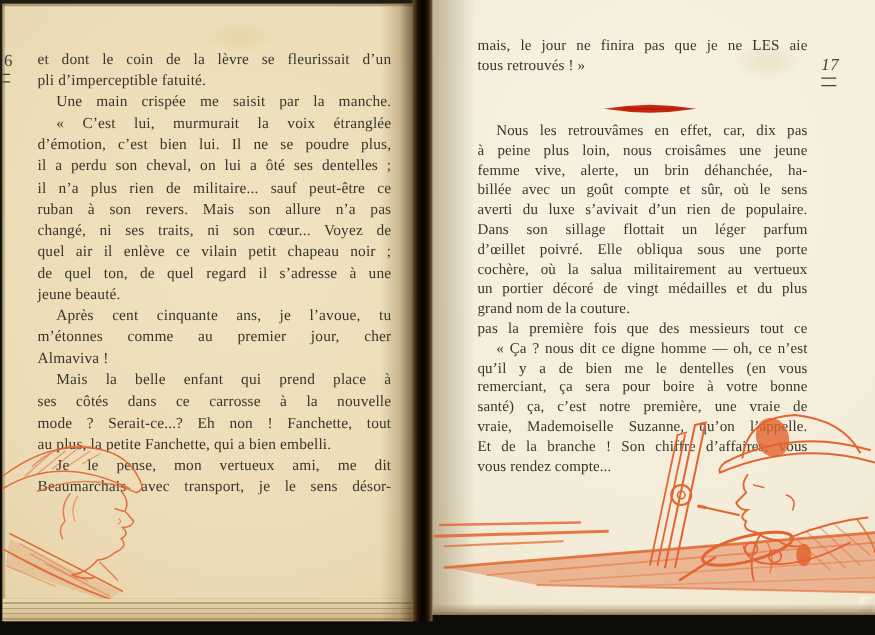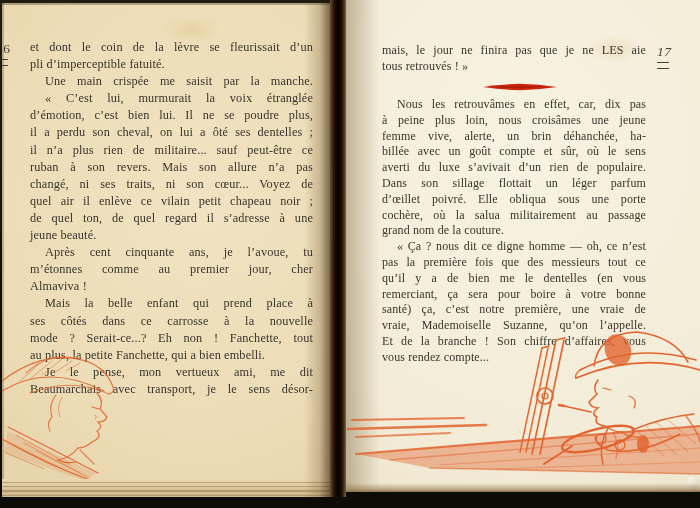--- a/index.html
+++ b/index.html
@@ -44,21 +44,21 @@
   }
   .page-right::after{
     content:"";position:absolute;left:0;bottom:0;width:100%;height:9px;
     background:linear-gradient(to bottom,rgba(0,0,0,0),rgba(140,115,75,.55) 70%,#8a714a);
   }
   .textcol{position:absolute;color:var(--ink);}
   .textcol .ln{white-space:nowrap;text-align:justify;text-align-last:justify;}
   .textcol .ln.end{text-align-last:left;}
   .textcol .ln.ind{text-indent:15px;}
   .left-col{left:28px;top:36px;width:283px;font-size:12.3px;line-height:17.1px;letter-spacing:.12px;}
-  .right-col-a{left:36px;top:42px;width:264px;font-size:12.1px;line-height:16.2px;letter-spacing:.1px;}
+  .right-col-a{left:36px;top:28px;width:264px;font-size:12.1px;line-height:16.2px;letter-spacing:.1px;}
   .right-col-b{left:36px;top:97px;width:264px;font-size:12px;line-height:15.8px;letter-spacing:.1px;}
   .pgnum{position:absolute;font-size:13.5px;color:#46403a;letter-spacing:.5px;}
   .pgnum .dbl{width:12px;height:4.5px;border-top:1.3px solid #46403a;border-bottom:1.3px solid #46403a;margin-top:2px;}
   .pgnum-left{left:-6px;top:38px;}
   .pgnum-right{left:311px;top:44px;font-style:italic;}
   .divider-wrap{position:absolute;left:137px;top:83px;width:74px;height:8px;}
   .illus-left{position:absolute;left:-2px;top:328px;width:152px;height:150px;}
   .illus-right{position:absolute;left:0;top:322px;width:354px;height:178px;}
   .sk{stroke:var(--orange);fill:none;stroke-linecap:round;}
   .skfill{fill:var(--orange);stroke:none;}
@@ -153,24 +153,25 @@
     </svg>
 
     <div class="textcol right-col-b" id="right-lines-b">
         <div class="ln ind">Nous les retrouvâmes en effet, car, dix pas</div>
         <div class="ln">à peine plus loin, nous croisâmes une jeune</div>
         <div class="ln">femme vive, alerte, un brin déhanchée, ha-</div>
         <div class="ln">billée avec un goût compte et sûr, où le sens</div>
         <div class="ln">averti du luxe s’avivait d’un rien de populaire.</div>
         <div class="ln">Dans son sillage flottait un léger parfum</div>
         <div class="ln">d’œillet poivré. Elle obliqua sous une porte</div>
-        <div class="ln">cochère, où la salua militairement au passage</div>
+        <div class="ln">cochère, où la salua militairement au vertueux</div>
+        <div class="ln">un portier décoré de vingt médailles et du plus</div>
         <div class="ln end">grand nom de la couture.</div>
+        <div class="ln">pas la première fois que des messieurs tout ce</div>
         <div class="ln ind">« Ça ? nous dit ce digne homme — oh, ce n’est</div>
-        <div class="ln">pas la première fois que des messieurs tout ce</div>
         <div class="ln">qu’il y a de bien me le dentelles (en vous</div>
         <div class="ln">remerciant, ça sera pour boire à votre bonne</div>
         <div class="ln">santé) ça, c’est notre première, une vraie de</div>
         <div class="ln">vraie, Mademoiselle Suzanne, qu’on l’appelle.</div>
         <div class="ln">Et de la branche ! Son chiffre d’affaires, vous</div>
         <div class="ln end">vous rendez compte...</div>
       </div>
 
     <svg class="illus-right" viewBox="0 0 354 178" aria-hidden="true">
       <path class="skfill" d="M10,132 L354,104 L354,152 L84,146 Z" opacity="0.40"></path>

